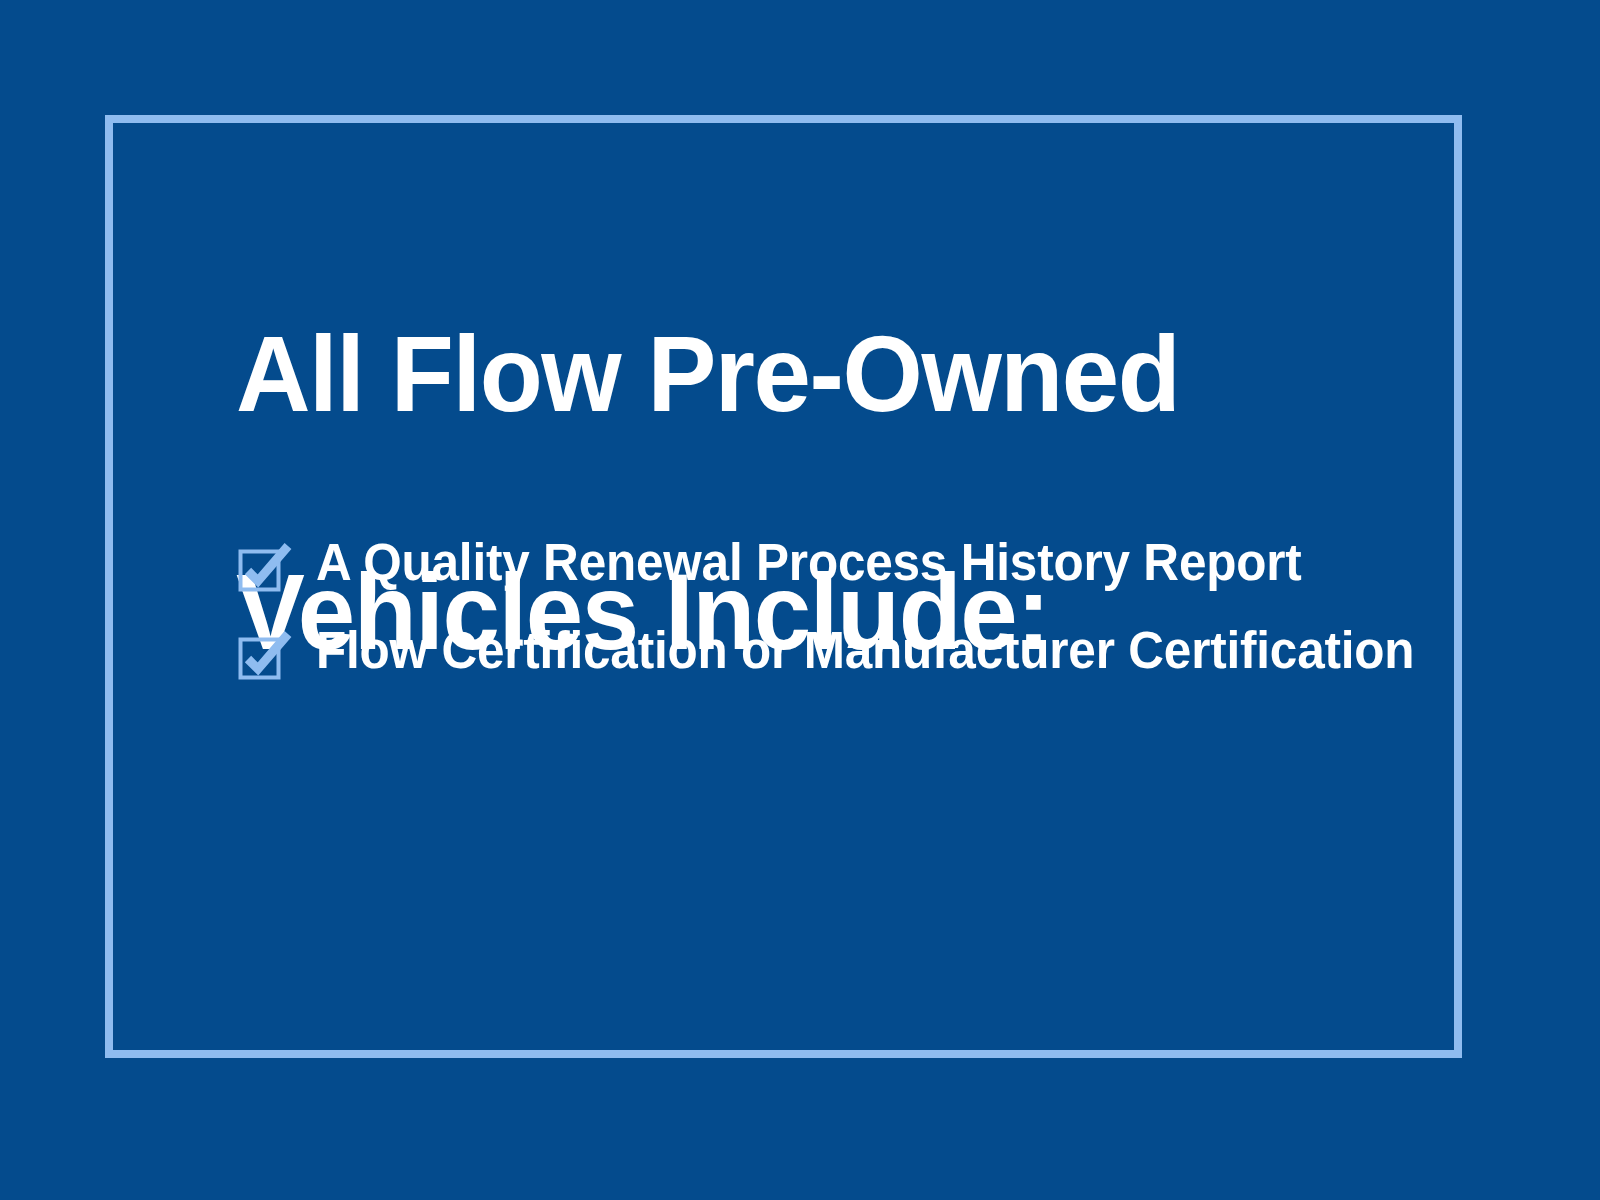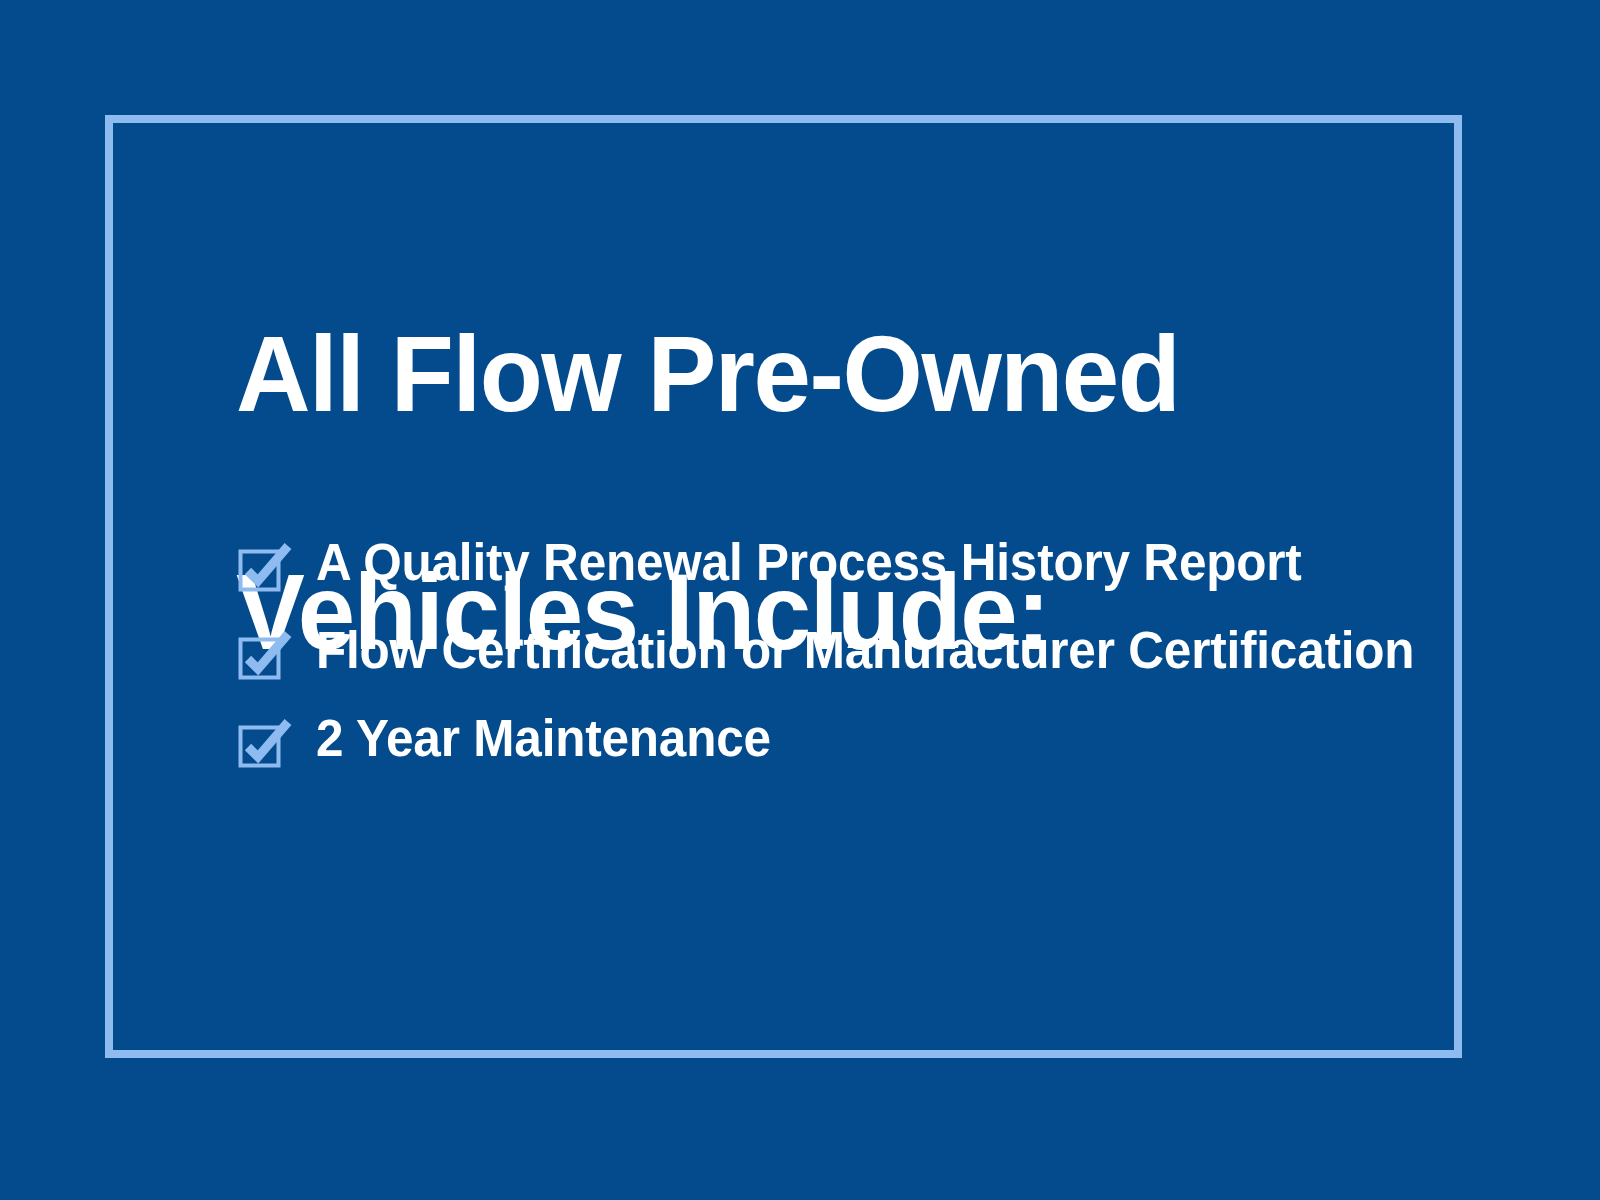--- a/index.html
+++ b/index.html
@@ -124,26 +124,17 @@
     <div class="check-row">
       <span class="check-icon">
         <svg viewBox="0 0 56 52" xmlns="http://www.w3.org/2000/svg" aria-hidden="true">
           <rect x="2.5" y="9.5" width="38" height="38" fill="none" stroke="#8fbcf0" stroke-width="4"></rect>
           <path d="M10 29 L20 39 L50 4" fill="none" stroke="#8fbcf0" stroke-width="9" stroke-linecap="butt" stroke-linejoin="miter"></path>
         </svg>
       </span>
       <span class="check-label">Flow Certification or Manufacturer Certification</span>
     </div>
 
-    <div class="check-row">
-      <span class="check-icon">
-        <svg viewBox="0 0 56 52" xmlns="http://www.w3.org/2000/svg" aria-hidden="true">
-          <rect x="2.5" y="9.5" width="38" height="38" fill="none" stroke="#8fbcf0" stroke-width="4"></rect>
-          <path d="M10 29 L20 39 L50 4" fill="none" stroke="#8fbcf0" stroke-width="9" stroke-linecap="butt" stroke-linejoin="miter"></path>
-        </svg>
-      </span>
-      <span class="check-label">2 Year Maintenance</span>
-    </div>
 
 
 
   </div>
 </div>
 
 </body></html>

